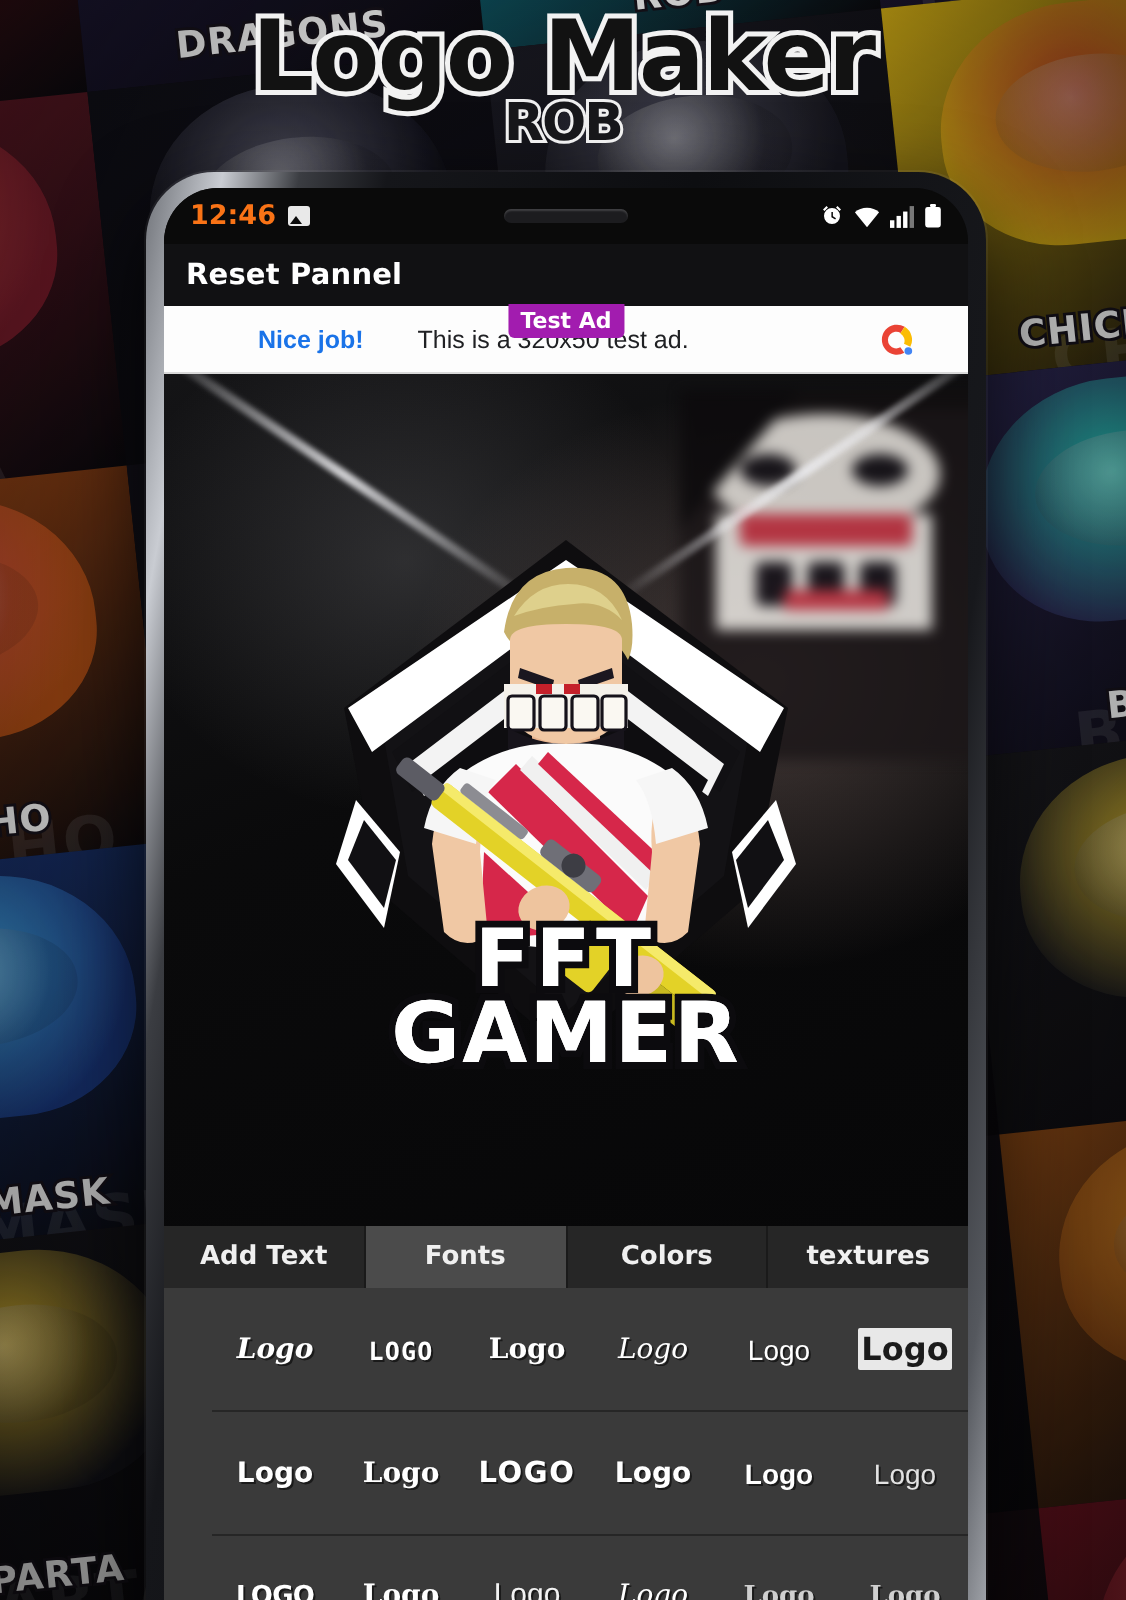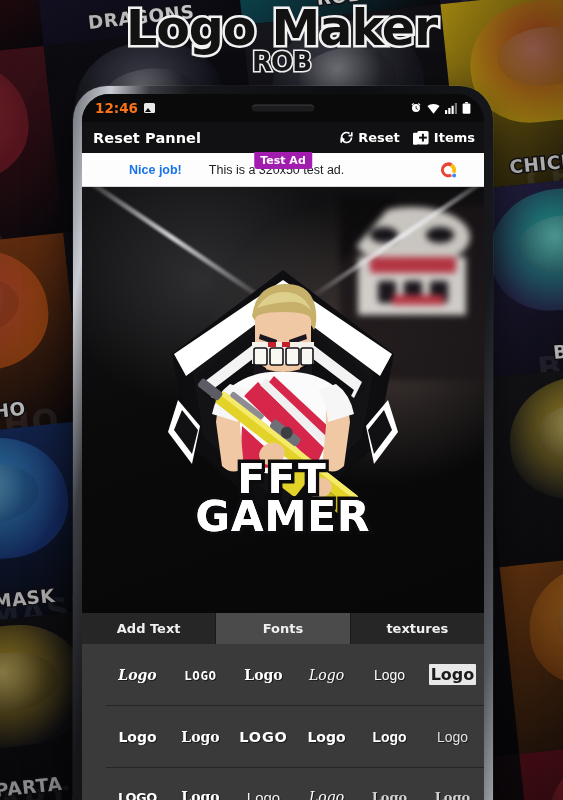--- a/index.html
+++ b/index.html
@@ -359,40 +359,20 @@
         </svg>
         <svg class="ico" width="9" height="12" viewBox="0 0 14 20" fill="#fff">
           <rect x="4.5" y="0" width="5" height="2.5" rx="1"></rect>
           <rect x="0.5" y="2.5" width="13" height="17" rx="2"></rect>
         </svg>
       </div>
     </div>
 
     <div class="appbar">
       <span class="appbar-title">Reset Pannel</span>
-      <div class="appbar-actions">
-        <div class="act">
-          <svg width="15" height="15" viewBox="0 0 24 24" fill="none" stroke="#fff" stroke-width="2.6">
-            <path d="M20 12a8 8 0 11-3.2-6.4"></path>
-            <path d="M4 12a8 8 0 013.2 6.4"></path>
-            <path d="M20.5 3.5V9h-5.2"></path>
-            <path d="M3.5 20.5V15h5.2"></path>
-          </svg>
-          <span class="act-label">Reset</span>
-        </div>
-        <div class="act">
-          <svg width="17" height="16" viewBox="0 0 24 22" fill="#fff">
-            <rect x="0" y="3.5" width="7" height="17" rx="1.4"></rect>
-            <rect x="6" y="1" width="16" height="19" rx="2.2"></rect>
-            <rect x="12.6" y="5" width="2.8" height="11" fill="#111113"></rect>
-            <rect x="8.5" y="9.1" width="11" height="2.8" fill="#111113"></rect>
-          </svg>
-          <span class="act-label">Items</span>
-        </div>
-      </div>
     </div>
 
     <div class="ad">
       <span class="ad-badge">Test Ad</span>
       <span class="ad-nice">Nice job!</span>
       <span class="ad-txt">This is a 320x50 test ad.</span>
       <svg class="ad-logo" viewBox="0 0 24 24">
         <path d="M17.2 4.1A9 9 0 1017 19.6l-2.4-3.2a5 5 0 11.2-8.6z" fill="#ea4335"></path>
         <path d="M17.2 4.1l-2.6 4a5 5 0 012.2 6.2l3.8 1.8a9.1 9.1 0 00-3.4-12z" fill="#fbbc04"></path>
         <circle cx="19.4" cy="18.6" r="2.3" fill="#4285f4"></circle>
@@ -497,20 +477,21 @@
         <g>
           <text x="135" y="281" text-anchor="middle" font-family="DejaVu Sans, sans-serif" font-size="42" font-weight="bold" letter-spacing="1" fill="#ffffff" stroke="#0c0b0e" stroke-width="7" paint-order="stroke">GAMER</text>
           <text x="135" y="281" text-anchor="middle" font-family="DejaVu Sans, sans-serif" font-size="42" font-weight="bold" letter-spacing="1" fill="#ffffff">GAMER</text>
         </g>
       </svg>
     </div>
 
     <div class="tabs" id="tabs">
         <div class="tab">Add Text</div>
         <div class="tab active">Fonts</div>
+        <div class="tab">Colors</div>
         <div class="tab">textures</div>
       </div>
 
     <div class="fontgrid" id="fontgrid">
         <div class="fg-row">
           <div class="fcell"><span class="f-italic">Logo</span></div>
           <div class="fcell"><span class="f-caps">LOGO</span></div>
           <div class="fcell"><span class="f-serifb">Logo</span></div>
           <div class="fcell"><span class="f-script">Logo</span></div>
           <div class="fcell"><span class="f-sans">Logo</span></div>

